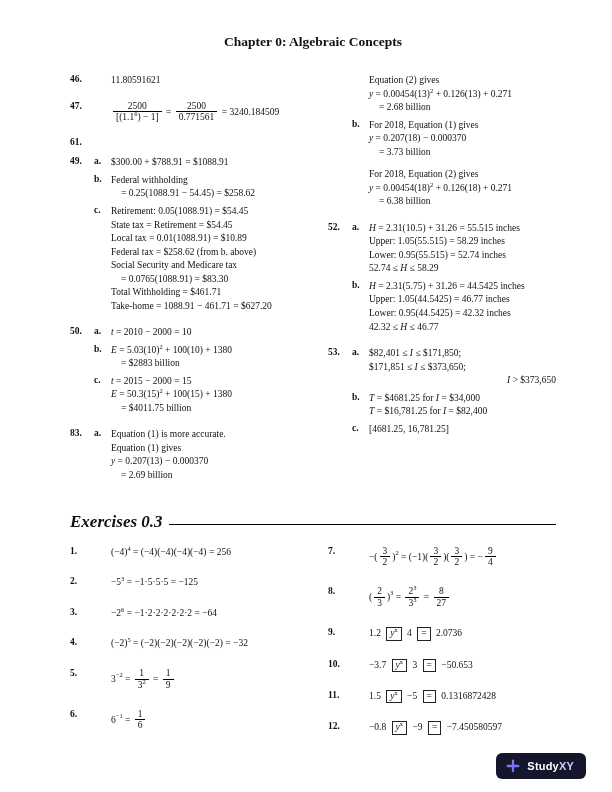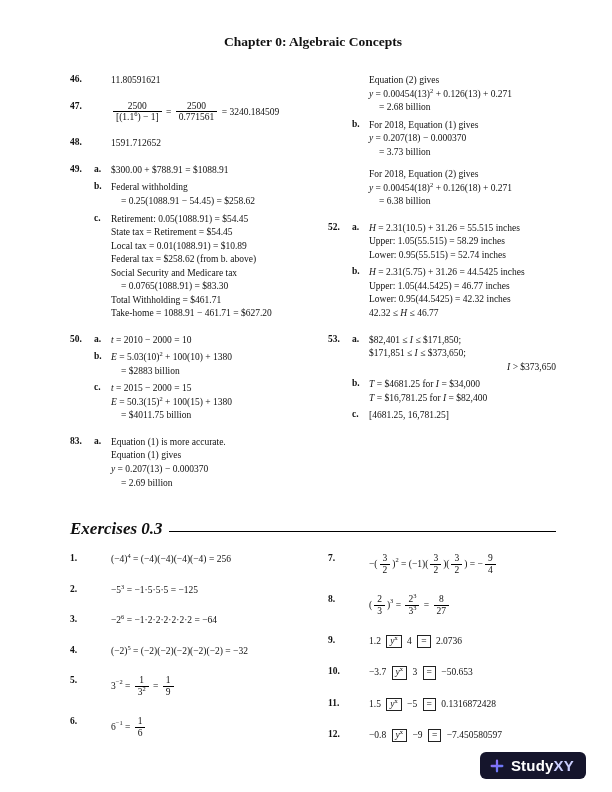--- a/index.html
+++ b/index.html
@@ -55,21 +55,21 @@
   }
   .ex-rule{flex:1;border-bottom:1px solid #000;margin-left:6px;transform:translateY(-2px);}
   .ex .item{margin-bottom:13px;}
   .logo{
     position:absolute;right:26px;bottom:13px;
     background:#15152c;border-radius:6px;
     display:flex;align-items:center;gap:6px;
     padding:5px 12px 5px 9px;
     font-family:"Liberation Sans","DejaVu Sans",sans-serif;
   }
-  .logo-text{font-size:15px;font-weight:bold;letter-spacing:0.2px;}
+  .logo-text{font-size:11px;font-weight:bold;letter-spacing:0.2px;}
   .logo-study{color:#ffffff;}
   .logo-xy{color:#c9cdfd;}
 </style>
 </head>
 <body>
 
 <div class="page">
   <h1 class="title">Chapter 0: Algebraic Concepts</h1>
 
   <div class="cols">
@@ -90,29 +90,21 @@
           <div class="ibody">
             <div class="part">
               <div class="plabel"></div>
               <div class="plines">
                 <div class="line"><span class="frac"><span class="fnum">2500</span><span class="fden">[(1.1<sup>6</sup>) − 1]</span></span> = <span class="frac"><span class="fnum">2500</span><span class="fden">0.771561</span></span> = 3240.184509</div>
               </div>
             </div>
           </div>
         </div>
         <div class="item">
-          <div class="inum">48.</div>
-          <div class="ibody">
-            <div class="part">
-              <div class="plabel"></div>
-              <div class="plines">
-                <div class="line">1591.712652</div>
-              </div>
-            </div>
-          </div>
+          <div class="inum">61.</div>
         </div>
         <div class="item">
           <div class="inum">49.</div>
           <div class="ibody">
             <div class="part">
               <div class="plabel">a.</div>
               <div class="plines">
                 <div class="line">$300.00 + $788.91 = $1088.91</div>
               </div>
             </div>
@@ -206,20 +198,21 @@
         </div>
         <div class="item">
           <div class="inum">52.</div>
           <div class="ibody">
             <div class="part">
               <div class="plabel">a.</div>
               <div class="plines">
                 <div class="line"><i>H</i> = 2.31(10.5) + 31.26 = 55.515 inches</div>
                 <div class="line">Upper: 1.05(55.515) = 58.29 inches</div>
                 <div class="line">Lower: 0.95(55.515) = 52.74 inches</div>
+                <div class="line">52.74 ≤ <i>H</i> ≤ 58.29</div>
               </div>
             </div>
             <div class="part">
               <div class="plabel">b.</div>
               <div class="plines">
                 <div class="line"><i>H</i> = 2.31(5.75) + 31.26 = 44.5425 inches</div>
                 <div class="line">Upper: 1.05(44.5425) = 46.77 inches</div>
                 <div class="line">Lower: 0.95(44.5425) = 42.32 inches</div>
                 <div class="line">42.32 ≤ <i>H</i> ≤ 46.77</div>
               </div>

